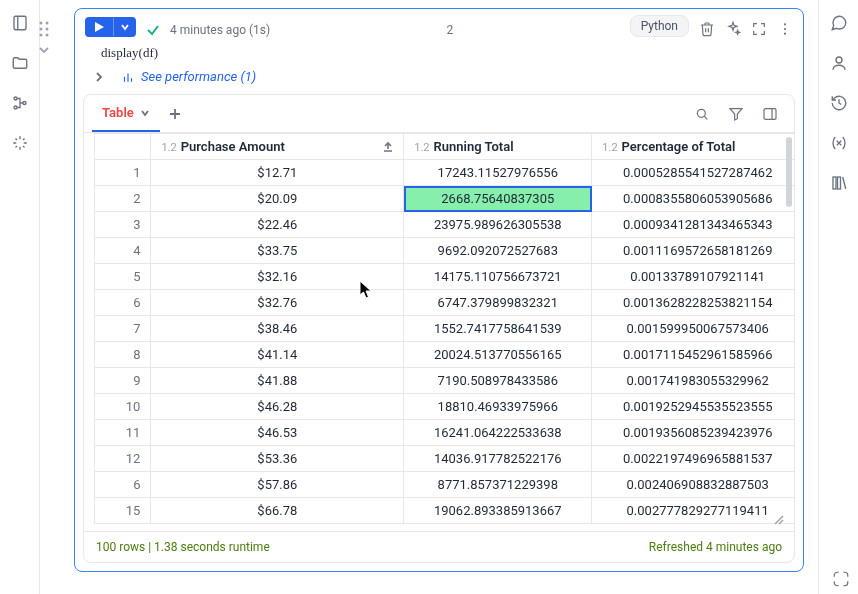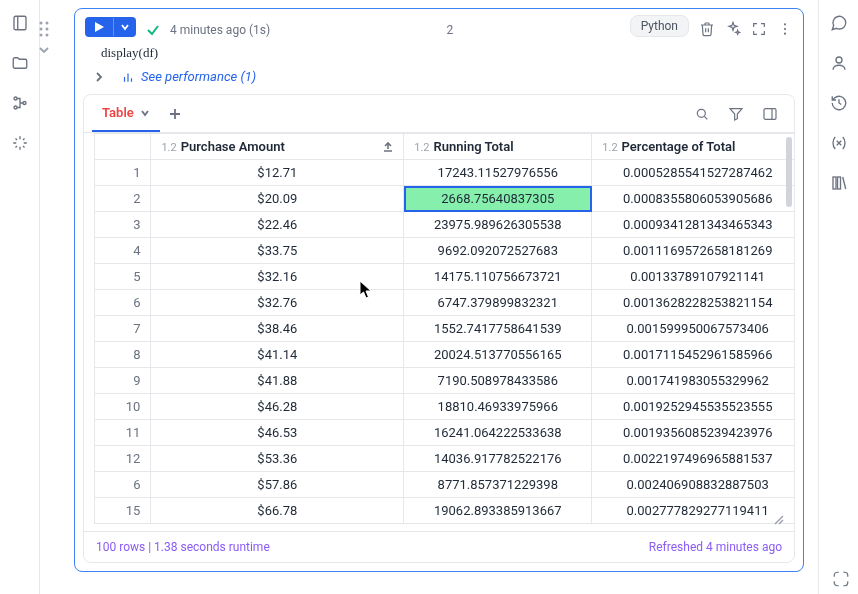--- a/index.html
+++ b/index.html
@@ -43,21 +43,21 @@
 .grid th .type-badge { color: #9ca3af; font-size: 11px; margin-right: 4px; }
 .grid th.sorted .sort-icon { position: absolute; right: 8px; top: 50%; transform: translateY(-50%); color: #6b7280; }
 .grid .rownum { width: 48px; text-align: right; color: #6b7280; background: #fff; }
 .grid td.val { text-align: center; font-variant-numeric: tabular-nums; }
 .grid td.selected { outline: 2px solid #2563eb; outline-offset: -2px; background: #86efac; }
 .col-purchase { width: 215px; }
 .col-running { width: 160px; }
 .col-pct { width: 180px; }
 .grid th .hdr-bold { font-weight: 600; color: #1f2937; }
 .vscroll { position: absolute; right: 2px; top: 4px; width: 6px; height: 70px; background: #d1d5db; border-radius: 3px; }
-.status-bar { display: flex; justify-content: space-between; padding: 8px 12px; font-size: 12px; color: #8b5cf6; border-top: 1px solid #e5e7eb; gap: 46px; }
+.status-bar { display: flex; justify-content: space-between; padding: 8px 12px; font-size: 12px; color: #4d7c0f; border-top: 1px solid #e5e7eb; gap: 46px; }
 .cursor-arrow { position: absolute; left: 319px; top: 280px; pointer-events: none; z-index: 50; }
 .bottom-resize { position: absolute; right: 10px; bottom: 6px; color: #9ca3af; }
 .kbd-icon { position: absolute; right: 8px; bottom: 6px; color: #6b7280; }
 svg { display: block; }
 </style>
 </head>
 <body>
 
 <div class="app">
   <div class="left-rail">

